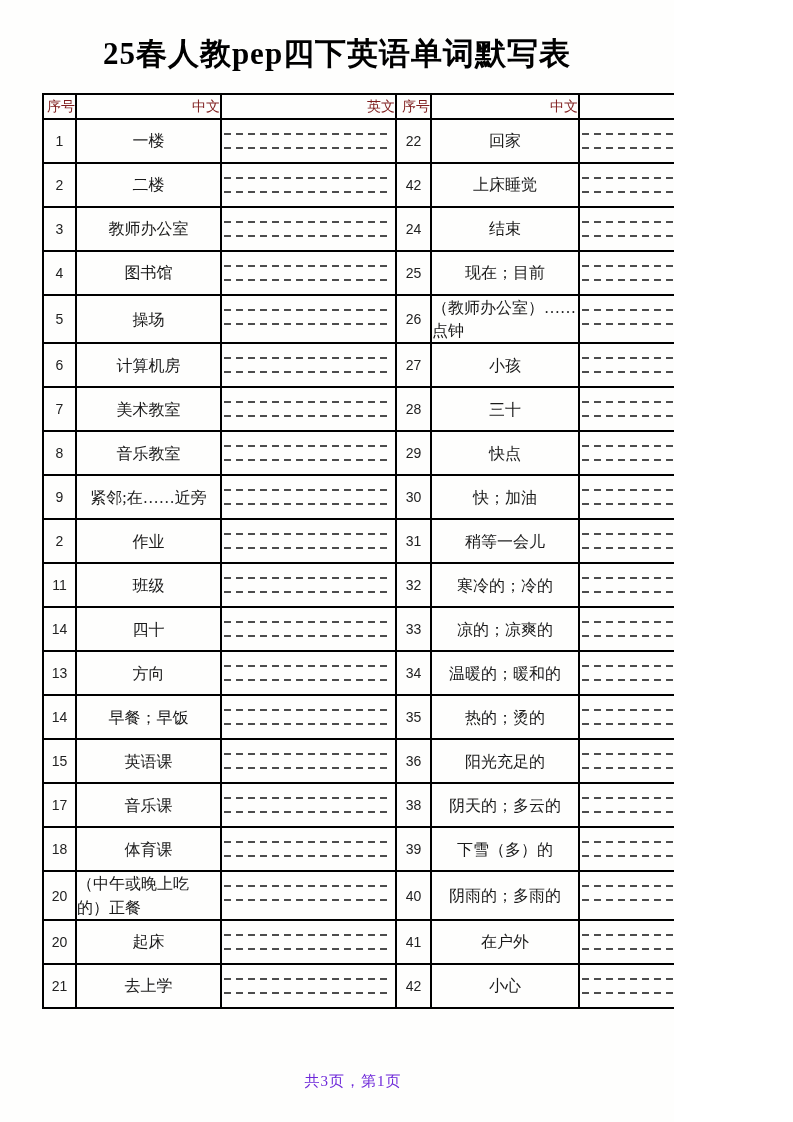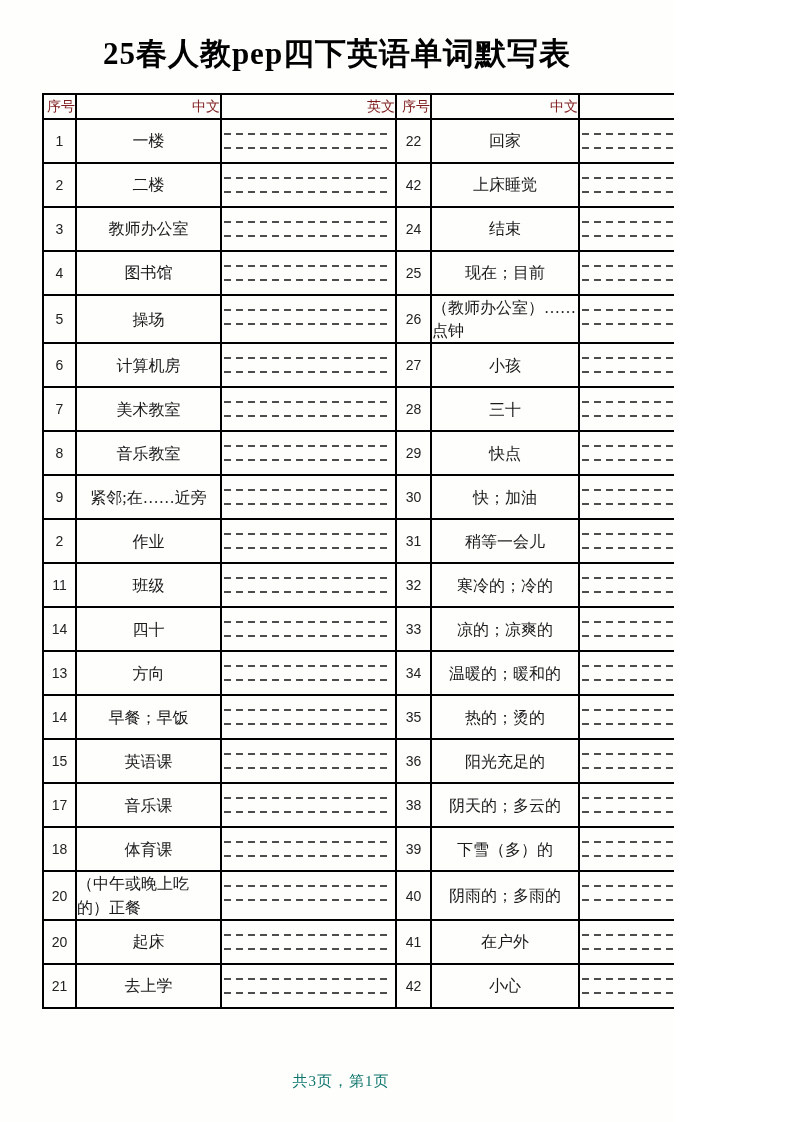--- a/index.html
+++ b/index.html
@@ -70,25 +70,25 @@
     left: 2px;
     right: 6px;
     height: 2px;
     background: repeating-linear-gradient(to right, #4d4d4d 0 7px, transparent 7px 12px);
   }
   .dash.d1 { top: 13px; }
   .dash.d2 { top: 27px; }
   .footer {
     position: absolute;
     top: 1072px;
-    left: 4px;
+    left: 16px;
     width: 100%;
     text-align: center;
     font-size: 15px;
-    color: #0f766e;
+    color: #6d28d9;
     letter-spacing: 1px;
   }
 </style>
 </head>
 <body>
 
 <div class="page">
   <h1 class="title">25春人教pep四下英语单词默写表</h1>
 
   <table class="vocab">

